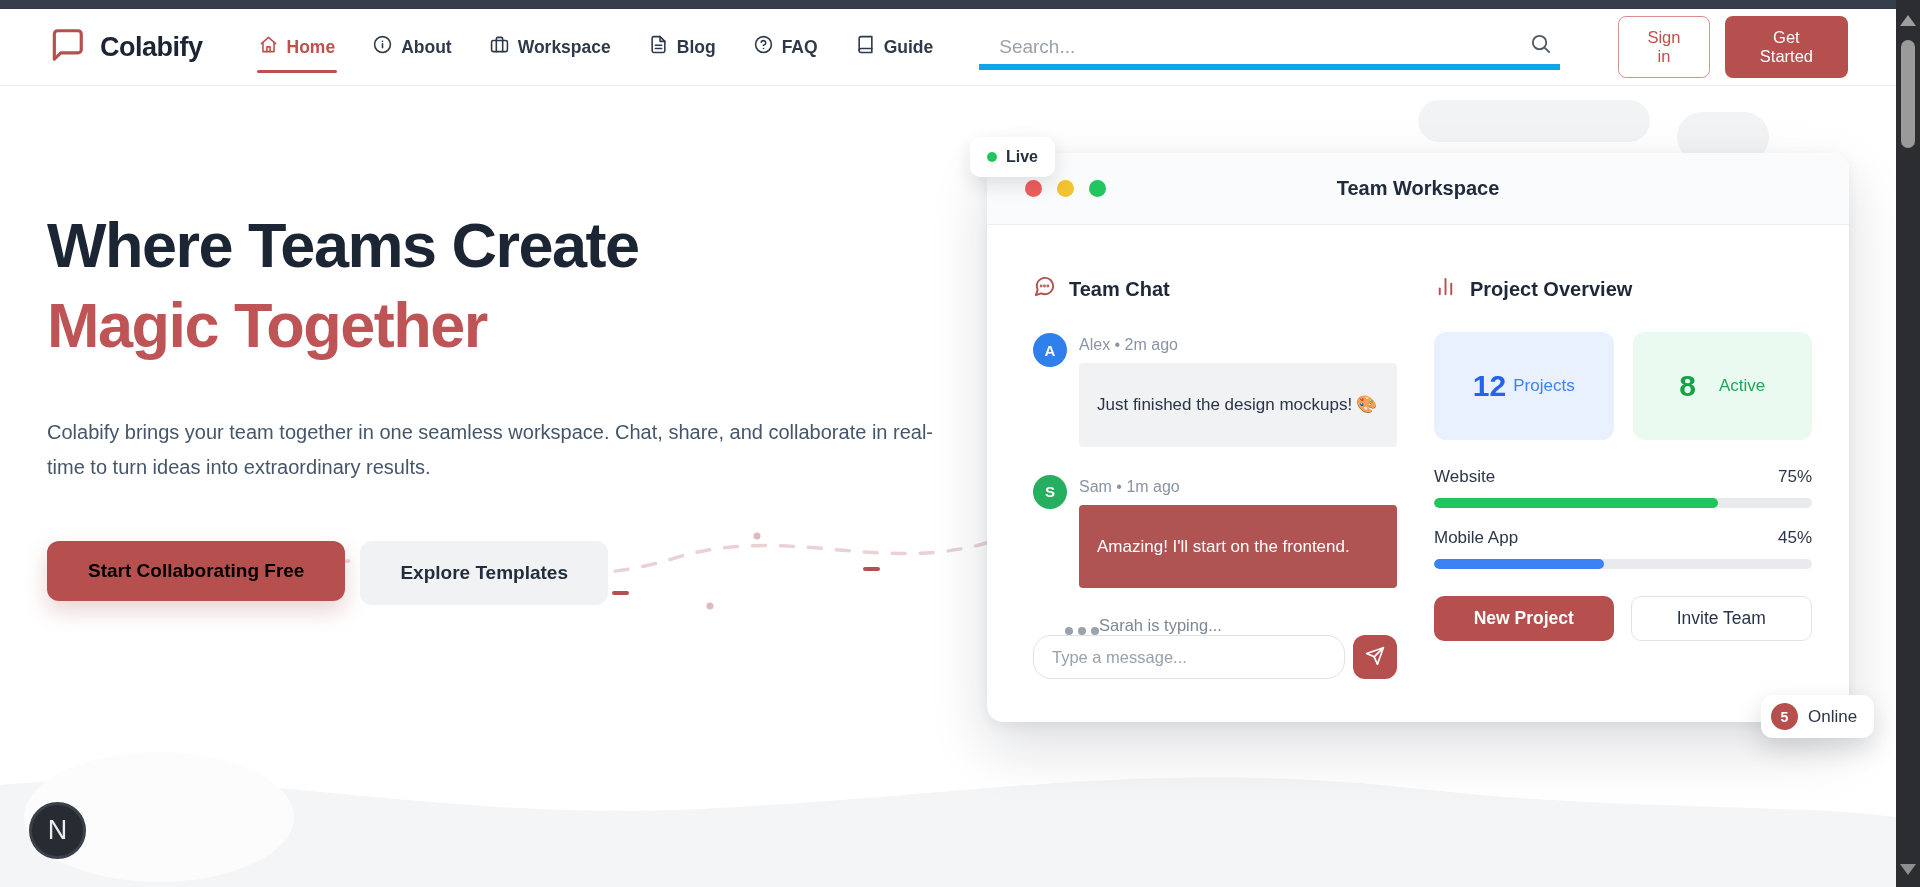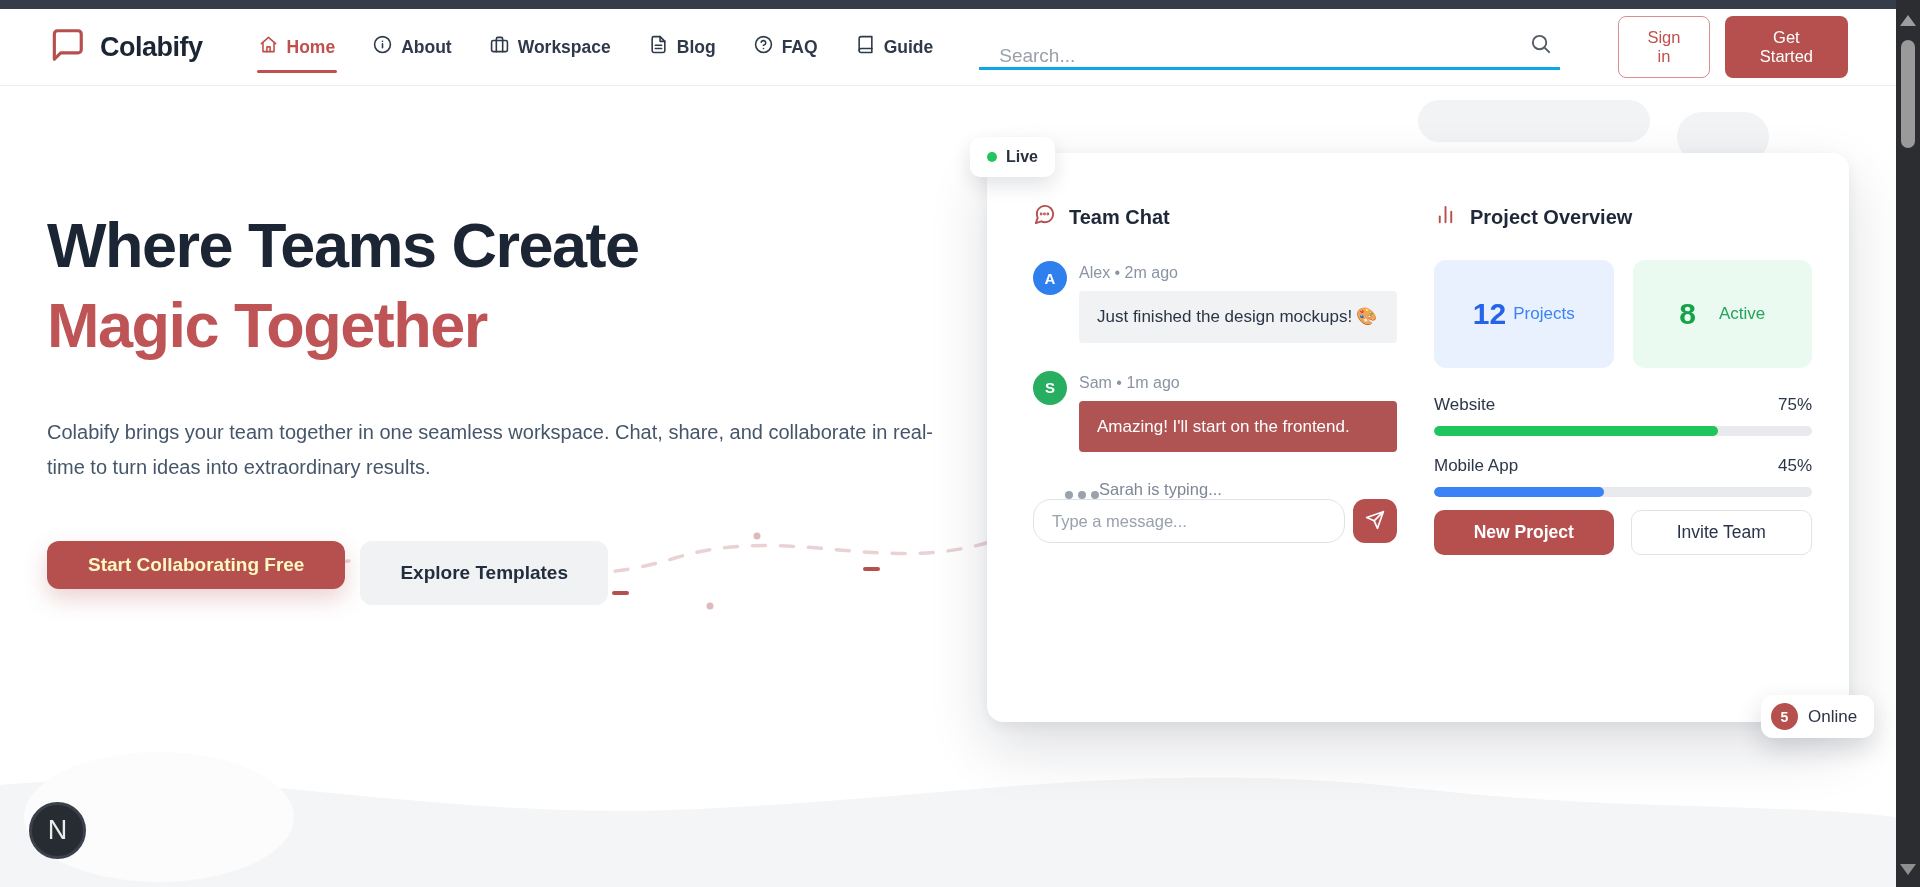--- a/index.html
+++ b/index.html
@@ -20,35 +20,35 @@
   .navbar { position:absolute; top:9px; left:0; width:1896px; height:77px; background:#fff;
     border-bottom:1px solid #ebedef; display:flex; align-items:center; padding:0 48px; z-index:15; }
   .brand { display:flex; align-items:center; gap:14px; cursor:pointer; }
   .brand svg { width:38px; height:38px; color:#b5504e; }
   .brand-name { font-size:27px; font-weight:700; color:#1b2534; letter-spacing:-0.5px; }
   .nav-links { display:flex; margin-left:56px; gap:38px; }
   .nav-link { display:flex; align-items:center; gap:9px; font-size:17.5px; font-weight:600; color:#2e3949; position:relative; cursor:pointer; }
   .nav-link svg { width:19px; height:19px; }
   .nav-link.active { color:#c0504d; }
   .nav-link.active::after { content:""; position:absolute; left:-2px; right:-2px; bottom:-14px; height:3px; background:#c0504d; border-radius:2px; }
-  .search-wrap { margin-left:46px; position:relative; width:626px; height:46px; border-bottom:3px solid #0ea5e9; display:flex; align-items:flex-end; }
+  .search-wrap { margin-left:46px; position:relative; width:626px; height:46px; border-bottom:6px solid #0ea5e9; display:flex; align-items:center; }
   .search-input { border:none; outline:none; width:100%; background:transparent; font-size:19px; color:#333; padding:6px 44px 0 20px; font-family:"Liberation Sans", sans-serif; }
   .search-input::placeholder { color:#9aa1a9; }
   .search-icon { position:absolute; right:8px; top:8px; width:23px; height:23px; color:#555c66; cursor:pointer; }
   .auth { margin-left:58px; display:flex; align-items:center; gap:15px; }
   .signin-btn { padding:11px 23px; border:1px solid #d98f8e; color:#c0504d; background:#fff; border-radius:8px; font-size:16.5px; cursor:pointer; font-family:"Liberation Sans", sans-serif; }
   .getstarted-btn { padding:12px 25px; border:none; background:#b5504e; color:#fff; border-radius:8px; font-size:16.5px; cursor:pointer; font-family:"Liberation Sans", sans-serif; }
 
   
   .hero-copy { position:absolute; left:47px; top:205px; width:930px; z-index:5; }
   .hero-title { font-size:63px; font-weight:700; letter-spacing:-1.5px; line-height:1.27; color:#1b2534; }
   .hero-title .line2 { display:block; color:#bf5456; }
   .hero-desc { margin-top:50px; font-size:20px; line-height:1.75; color:#46566a; width:905px; }
   .cta-row { margin-top:56px; display:flex; gap:15px; }
-  .cta-primary { height:48px; padding:3px 41px; background:#b5504e; color:#fef9c3; border:none; border-radius:12px;
+  .cta-primary { height:60px; padding:3px 41px; background:#b5504e; color:#000000; border:none; border-radius:12px;
     font-size:19px; font-weight:600; cursor:pointer; box-shadow:0 10px 22px rgba(181,80,78,.25); font-family:"Liberation Sans", sans-serif; }
   .cta-secondary { height:64px; padding:0 40px; background:#f1f2f4; color:#222d3d; border:none; border-radius:12px;
     font-size:19px; font-weight:600; cursor:pointer; font-family:"Liberation Sans", sans-serif; }
 
   
   .blob { position:absolute; background:#f2f3f5; z-index:1; }
   .blob-1 { left:1418px; top:100px; width:232px; height:42px; border-radius:22px; }
   .blob-2 { left:1677px; top:112px; width:92px; height:50px; border-radius:25px; }
   .decor-dashes { position:absolute; left:255px; top:488px; z-index:0; }
   .red-dash { position:absolute; width:17px; height:4px; background:#b5504e; border-radius:2px; z-index:2; }
@@ -73,21 +73,21 @@
   .overview-col { width:378px; }
   .section-heading { display:flex; align-items:center; gap:13px; font-size:20px; font-weight:700; color:#1e2838; }
   .section-heading svg { width:23px; height:23px; color:#b5504e; flex-shrink:0; }
 
   .chat-messages { margin-top:30px; }
   .chat-msg { display:flex; gap:12px; margin-bottom:28px; }
   .avatar { width:34px; height:34px; border-radius:50%; color:#fff; font-weight:700; font-size:15px;
     display:flex; align-items:center; justify-content:center; flex-shrink:0; }
   .msg-body { flex:1; }
   .msg-meta { font-size:16px; color:#8a94a3; padding-top:3px; }
-  .msg-bubble { margin-top:9px; padding:13px 18px; border-radius:4px; font-size:17px; line-height:1.5; }
+  .msg-bubble { margin-top:9px; padding:29px 18px; border-radius:4px; font-size:17px; line-height:1.5; }
   .bubble-gray { background:#f1f2f4; color:#2a3546; }
   .bubble-red { background:#b05353; color:#fff; }
   .typing-row { display:flex; align-items:flex-end; gap:0; margin-left:32px; color:#7e8795; font-size:16.5px; }
   .typing-dots { display:flex; gap:5px; }
   .typing-dots span { width:8px; height:8px; background:#9aa2ad; border-radius:50%; }
   .chat-input-row { display:flex; align-items:center; gap:8px; }
   .chat-input { flex:1; height:44px; border:1px solid #dfe2e7; border-radius:18px; padding:0 18px; outline:none;
     font-size:16.5px; color:#333; font-family:"Liberation Sans", sans-serif; }
   .chat-input::placeholder { color:#98a1ac; }
   .send-btn { width:44px; height:44px; border:none; border-radius:12px; background:#b5504e; color:#fff;
@@ -101,21 +101,21 @@
   .stat-value { font-size:30px; font-weight:700; }
   .stat-label { font-size:17px; }
   .stat-blue .stat-value { color:#2563eb; } .stat-blue .stat-label { color:#3b82f6; }
   .stat-green .stat-value { color:#15a348; } .stat-green .stat-label { color:#22a55b;margin-left:16px; }
 
   .progress-group { margin-top:27px;text-align:center; }
   .progress-group + .progress-group { margin-top:20px; }
   .progress-head { display:flex; justify-content:space-between; font-size:17px; color:#2b3748; }
   .progress-track { margin-top:11px; height:10px; background:#e8eaed; border-radius:6px; overflow:hidden; }
   .progress-fill { height:100%; border-radius:6px; }
-  .overview-btns { display:flex; gap:17px; margin-top:13px;align-items:center; }
+  .overview-btns { display:flex; gap:17px; margin-top:27px;align-items:center; }
   .btn-new-project { flex:1; height:45px; background:#b5504e; color:#fff; border:none; border-radius:10px;
     font-size:17.5px; font-weight:600; cursor:pointer; font-family:"Liberation Sans", sans-serif; }
   .btn-invite { flex:1; height:45px; background:#fff; color:#28344a; border:1px solid #e1e3e7; border-radius:10px;
     font-size:17.5px; cursor:pointer; font-family:"Liberation Sans", sans-serif; }
 
   .online-badge { position:absolute; left:1761px; top:695px; background:#fff; border-radius:12px;
     padding:8px 17px 8px 10px; box-shadow:0 10px 26px rgba(15,23,42,.15); display:flex; align-items:center; gap:10px; z-index:8; }
   .online-count { width:27px; height:27px; border-radius:50%; background:#b5504e; color:#fff;
     font-size:14px; font-weight:700; display:flex; align-items:center; justify-content:center; }
   .online-label { font-size:17px; color:#2a3546; }
@@ -244,20 +244,28 @@
       <button class="cta-secondary">Explore Templates</button>
     </div>
   </div>
 
   <div class="workspace-card">
     <div class="live-badge">
       <span class="live-dot" style="background: rgb(34, 197, 94);"></span>
       <span>Live</span>
     </div>
 
+    <div class="card-header">
+      <div class="card-title">Team Workspace</div>
+      <div class="window-dots">
+        <span class="window-dot" style="background: rgb(240, 94, 94);"></span>
+        <span class="window-dot" style="background: rgb(242, 194, 48);"></span>
+        <span class="window-dot" style="background: rgb(34, 197, 94);"></span>
+      </div>
+    </div>
 
     <div class="card-body">
 
       <div class="chat-col">
         <div class="section-heading">
           <span>
             <svg viewBox="0 0 24 24" fill="none" stroke="currentColor" stroke-width="2" stroke-linecap="round" stroke-linejoin="round" width="23" height="23">
               <path d="M21 11.5a8.38 8.38 0 0 1-.9 3.8 8.5 8.5 0 0 1-7.6 4.7 8.38 8.38 0 0 1-3.8-.9L3 21l1.9-5.7a8.38 8.38 0 0 1-.9-3.8 8.5 8.5 0 0 1 4.7-7.6 8.38 8.38 0 0 1 3.8-.9h.5a8.48 8.48 0 0 1 8 8z"></path>
               <circle cx="8.5" cy="11.5" r="0.5" fill="currentColor"></circle>
                 <circle cx="12" cy="11.5" r="0.5" fill="currentColor"></circle>

